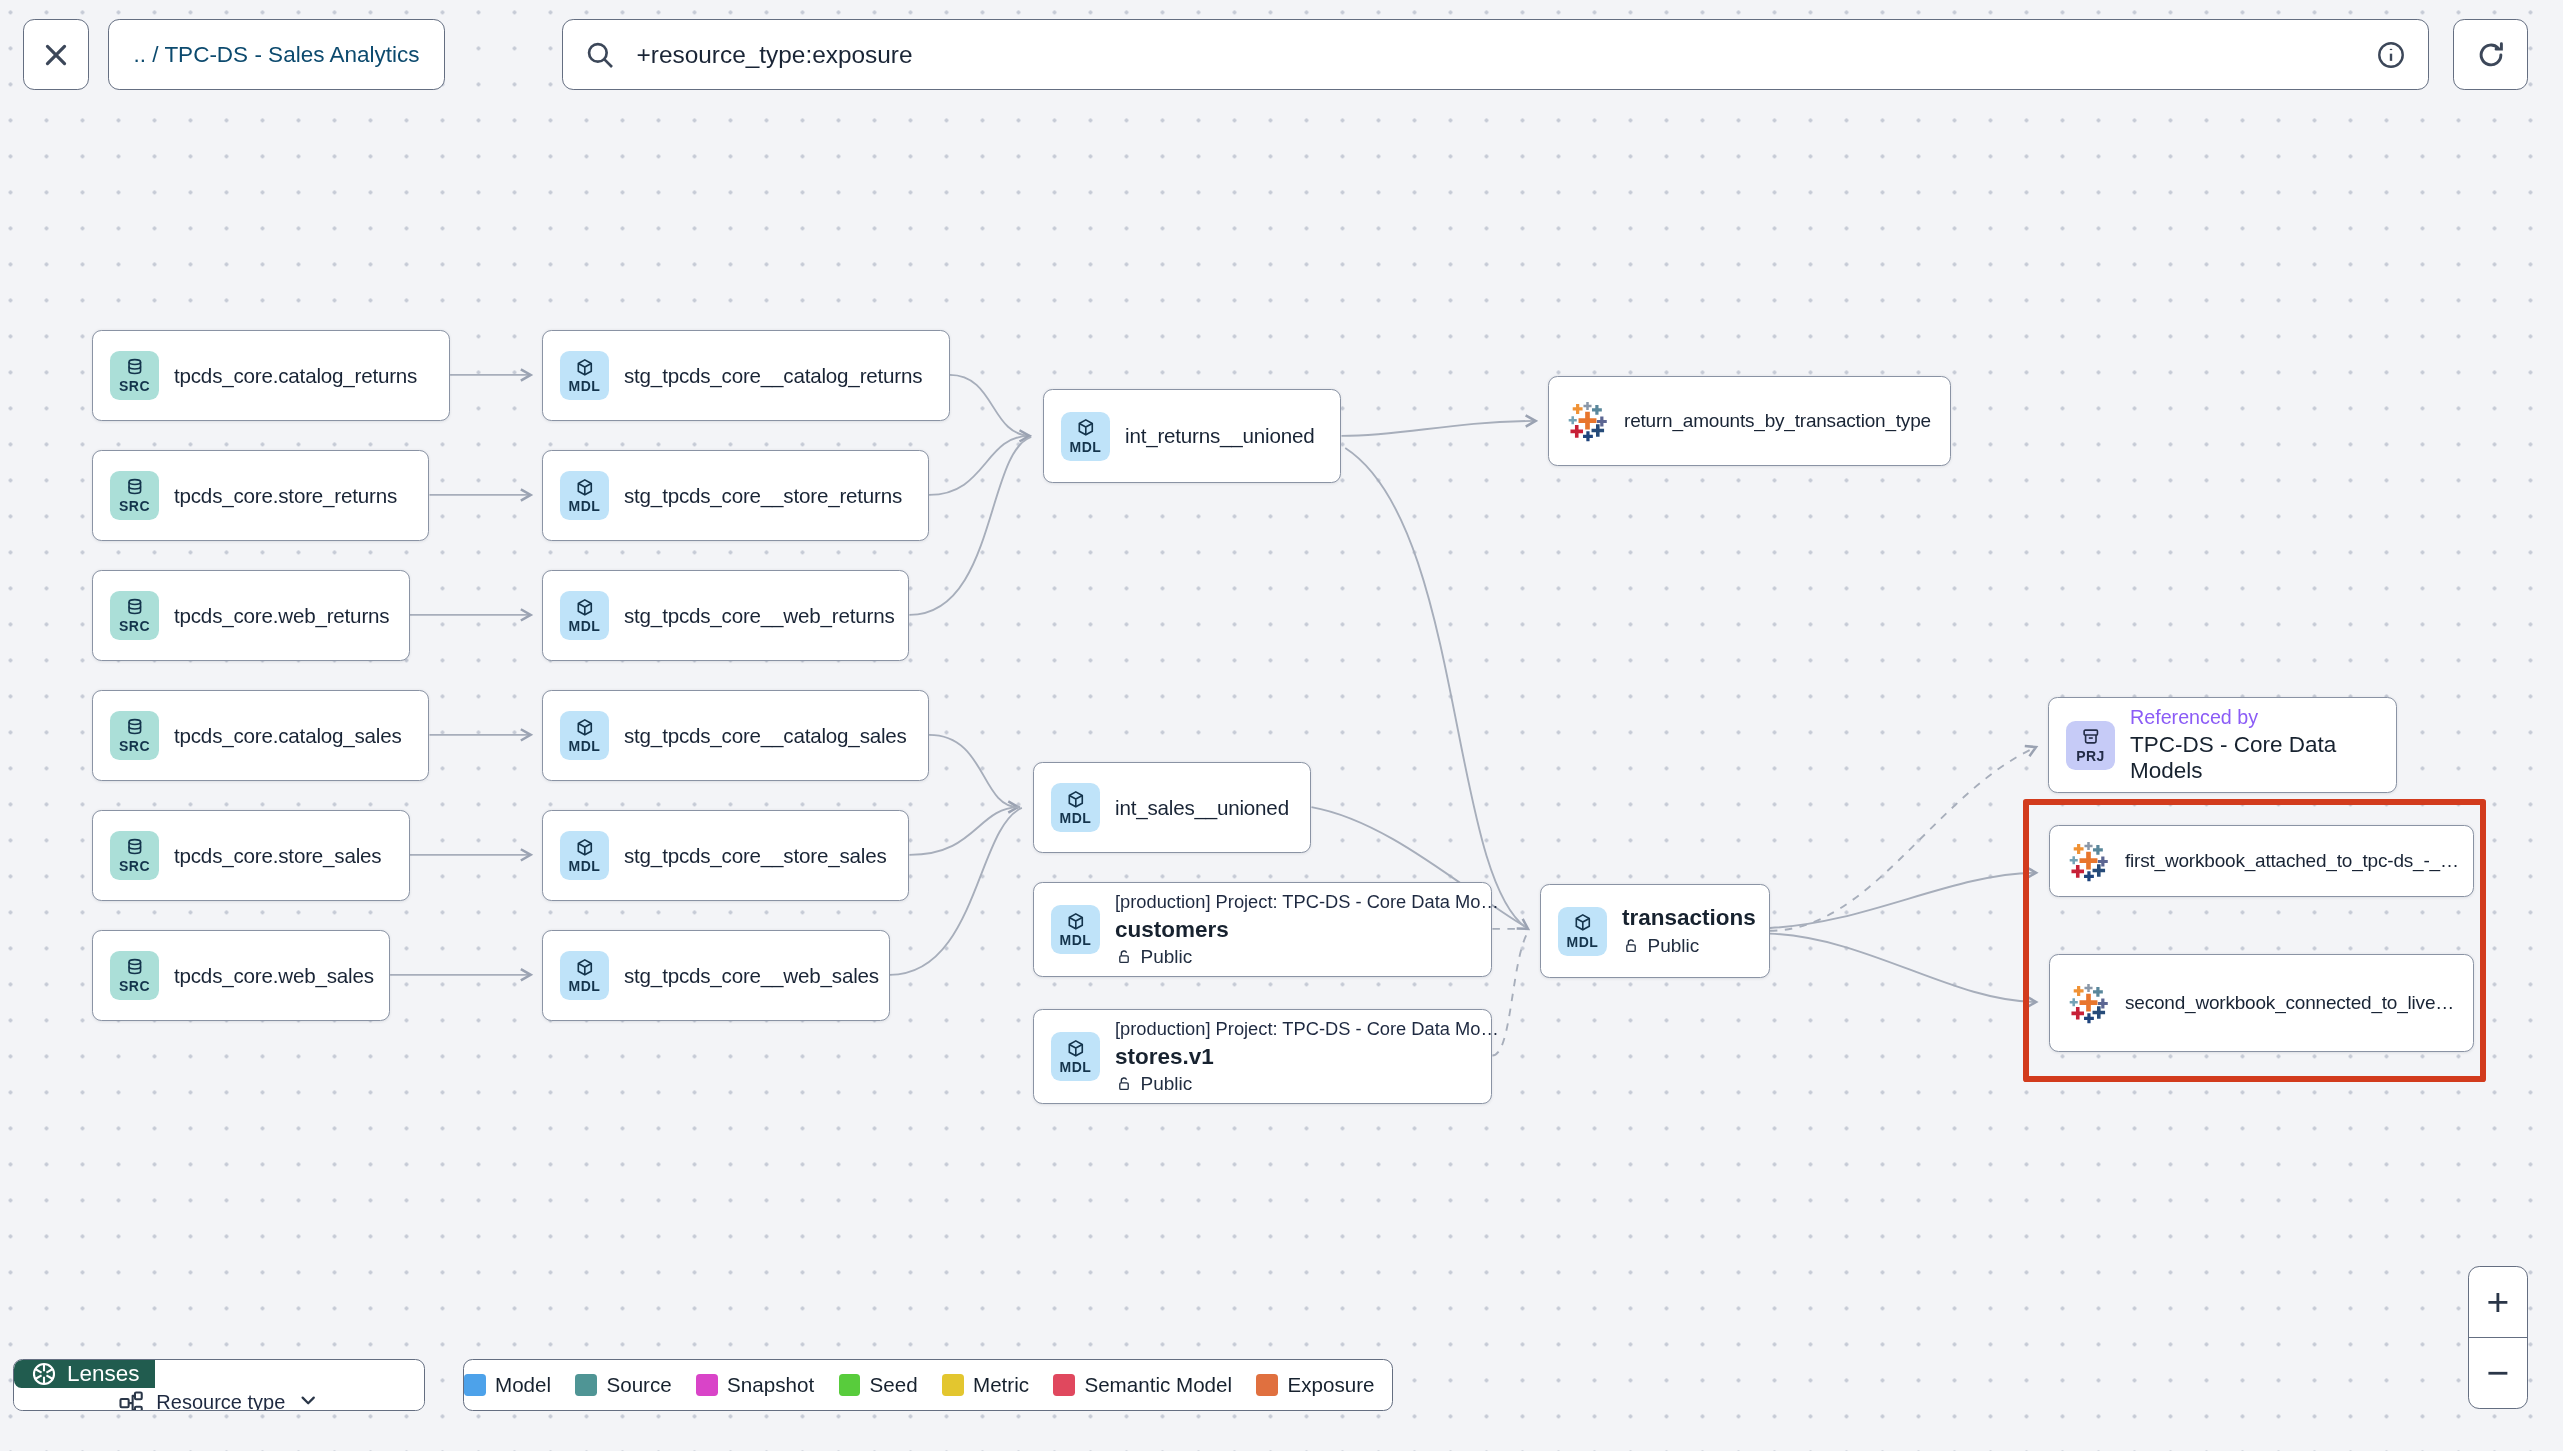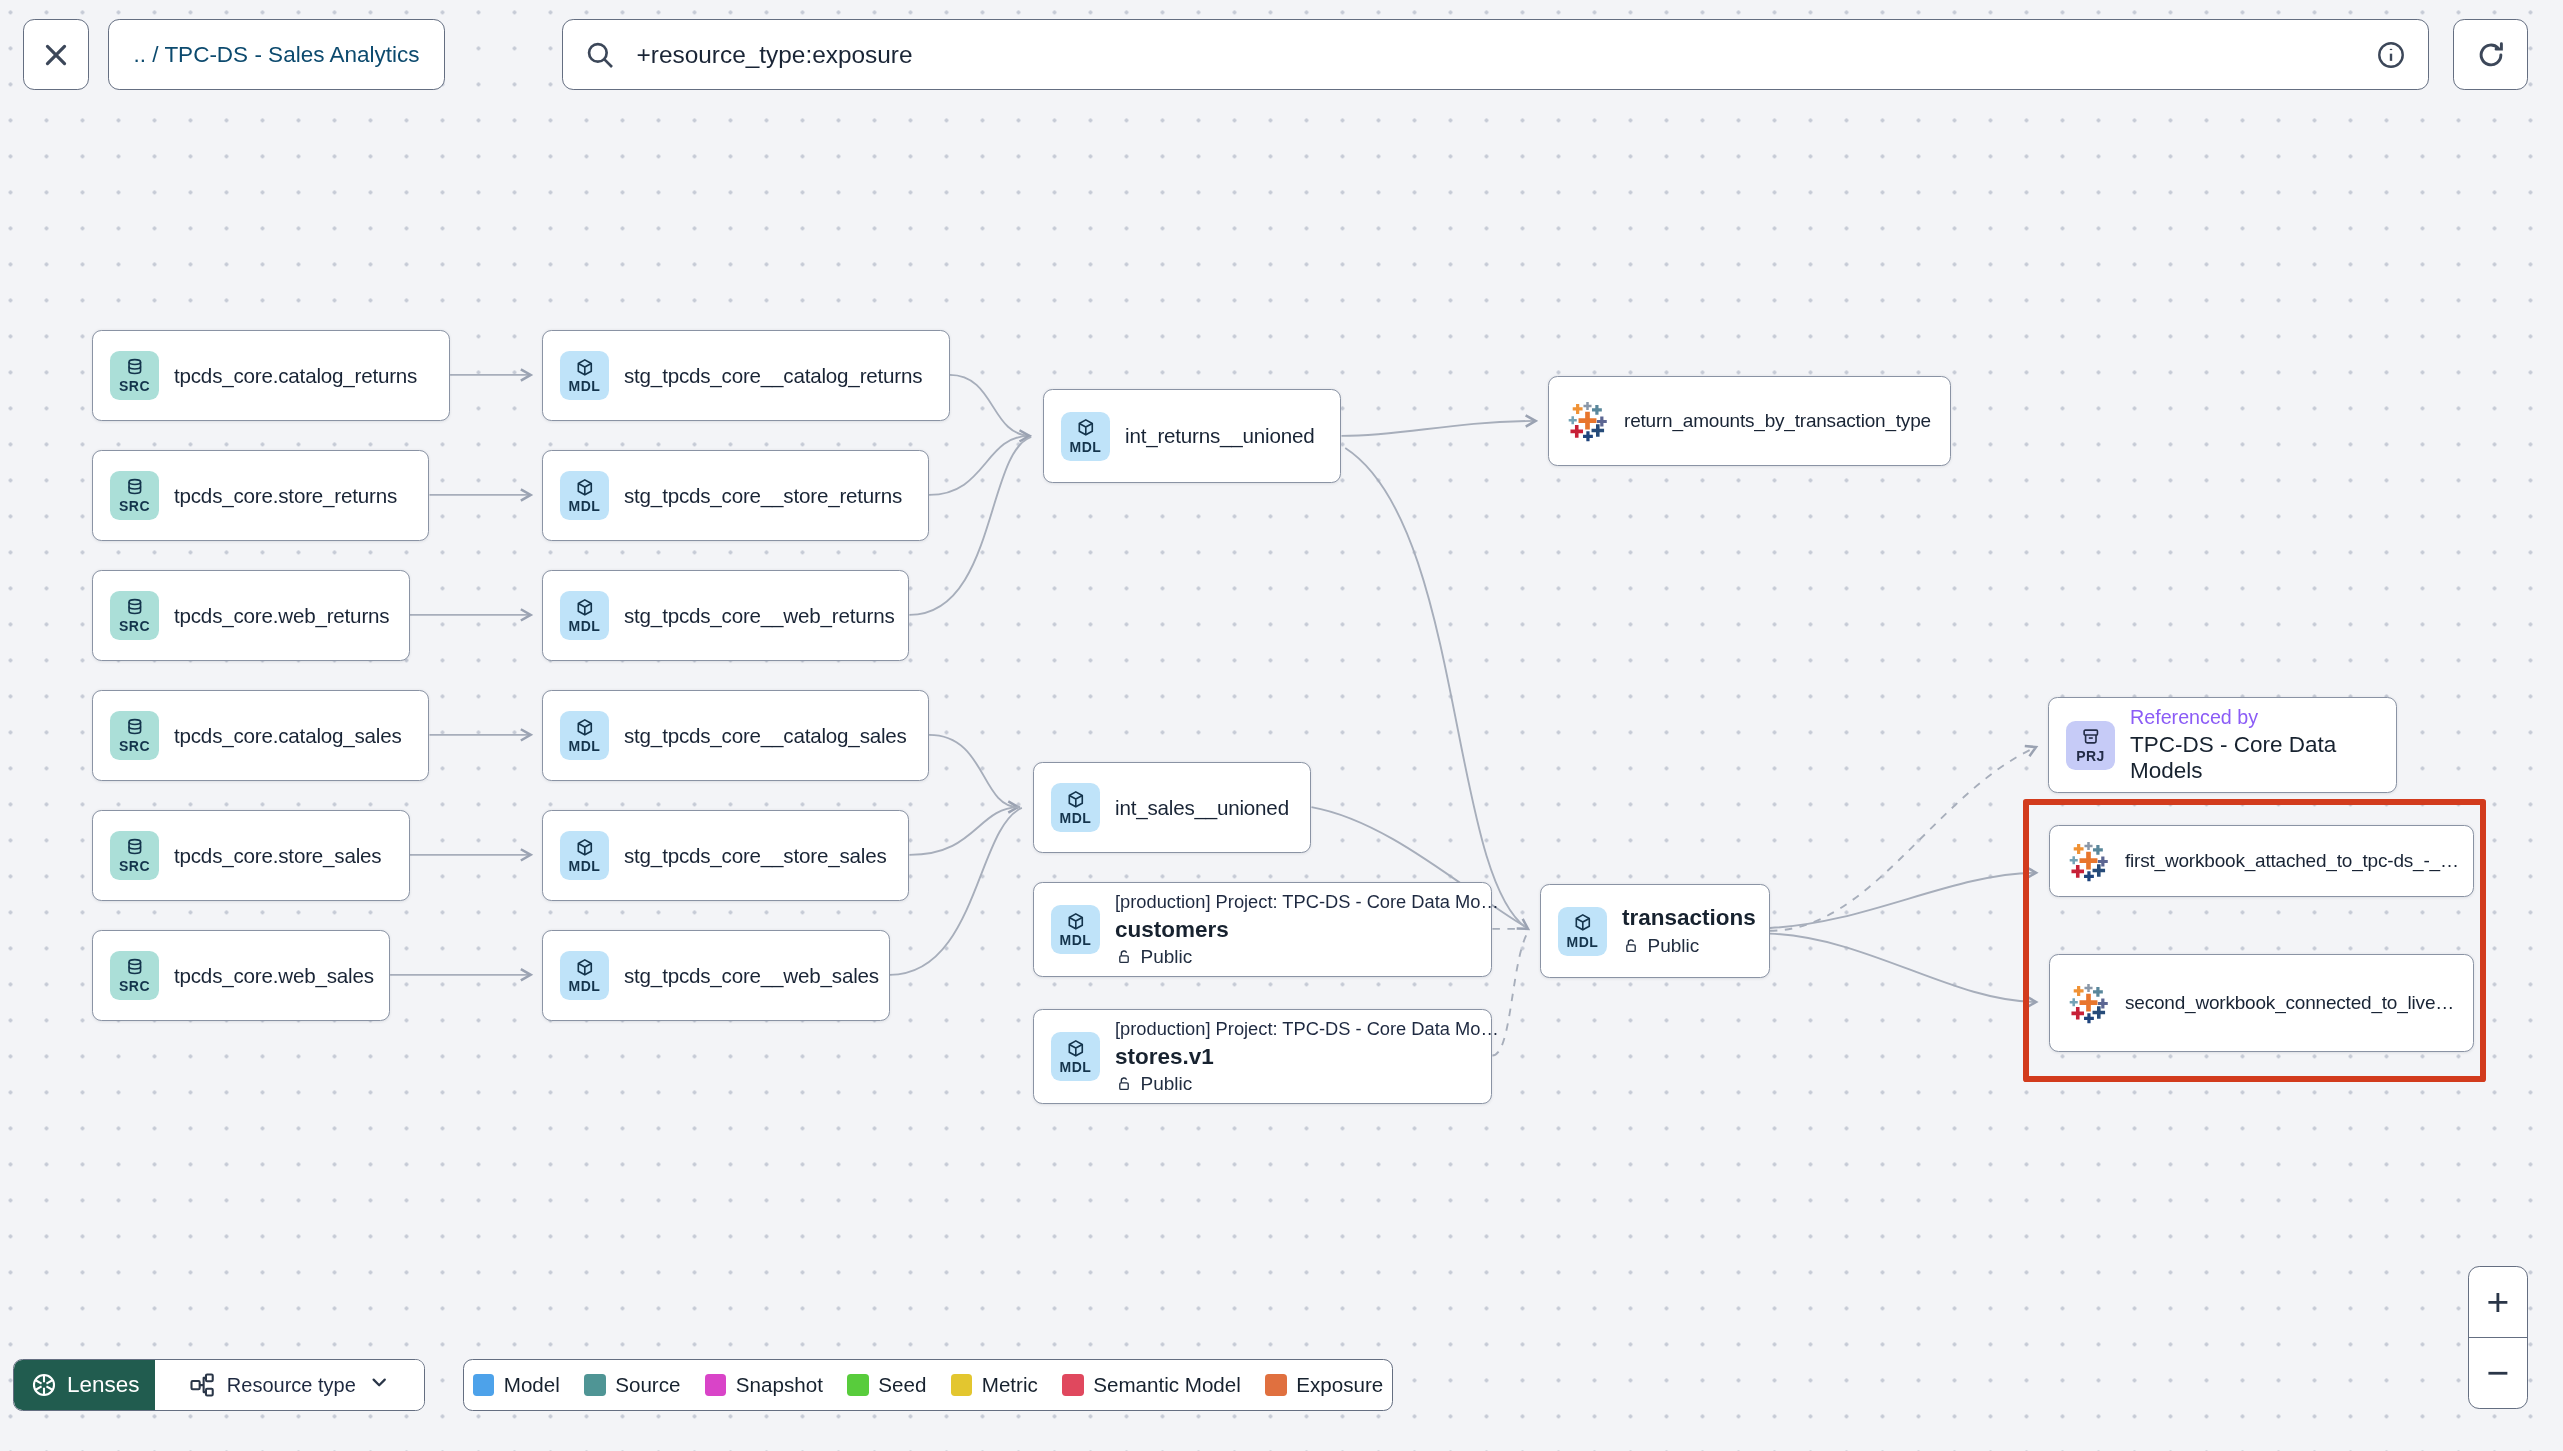--- a/index.html
+++ b/index.html
@@ -41,30 +41,30 @@
   .tbl{width:43px;height:43px;flex:none;}
   .reftitle{font-size:19.7px;color:#8b5cf6;}
   .refname{font-size:22.5px;color:#17222f;}
 
   .edges{position:absolute;left:0;top:0;pointer-events:none;}
   .hl{position:absolute;border:6.6px solid #d23b1d;border-radius:2.8px;box-sizing:border-box;pointer-events:none;}
 
   
   .bbar{position:absolute;top:1359px;height:52px;box-sizing:border-box;}
   .lens-group{left:13px;width:412px;background:#fff;border:1.9px solid #646e81;border-radius:9.4px;
-        display:flex;overflow:hidden;align-items:stretch;}
+        display:flex;overflow:hidden;align-items:stretch;flex-direction:column;}
   .lens-seg{width:141px;background:#215c4f;color:#fff;display:flex;align-items:center;
         justify-content:center;gap:9.4px;font-size:22.5px;cursor:pointer;border-radius:7.5px 0 0 7.5px;}
   .lens-seg svg{width:28px;height:28px;}
   .rtype-seg{flex:1;display:flex;align-items:center;justify-content:center;gap:11.2px;
         font-size:20px;color:#1e2940;cursor:pointer;background:#fff;}
   .rtype-seg svg{width:28px;height:28px;color:#2a3648;}
   .chev svg{width:24.4px;height:24.4px;}
   .legend{left:463px;width:930px;background:#fff;border:1.9px solid #646e81;border-radius:9.4px;
-        display:flex;align-items:center;justify-content:center;gap:24.4px;}
+        display:flex;align-items:center;gap:24.4px;}
   .litem{display:flex;align-items:center;gap:9.4px;font-size:20.6px;color:#17222f;}
   .sw{width:21.6px;height:21.6px;border-radius:3.7px;flex:none;}
 
   
   .zoomctl{position:absolute;left:2468px;top:1266px;width:60px;height:143px;background:#fff;
         border:1.9px solid #646e81;border-radius:11.2px;display:flex;flex-direction:column;
         box-sizing:border-box;overflow:hidden;}
   .zbtn{flex:1;display:flex;align-items:center;justify-content:center;font-size:39px;
         color:#2a3648;cursor:pointer;}
   .zbtn:first-child{border-bottom:1.9px solid #646e81;}

